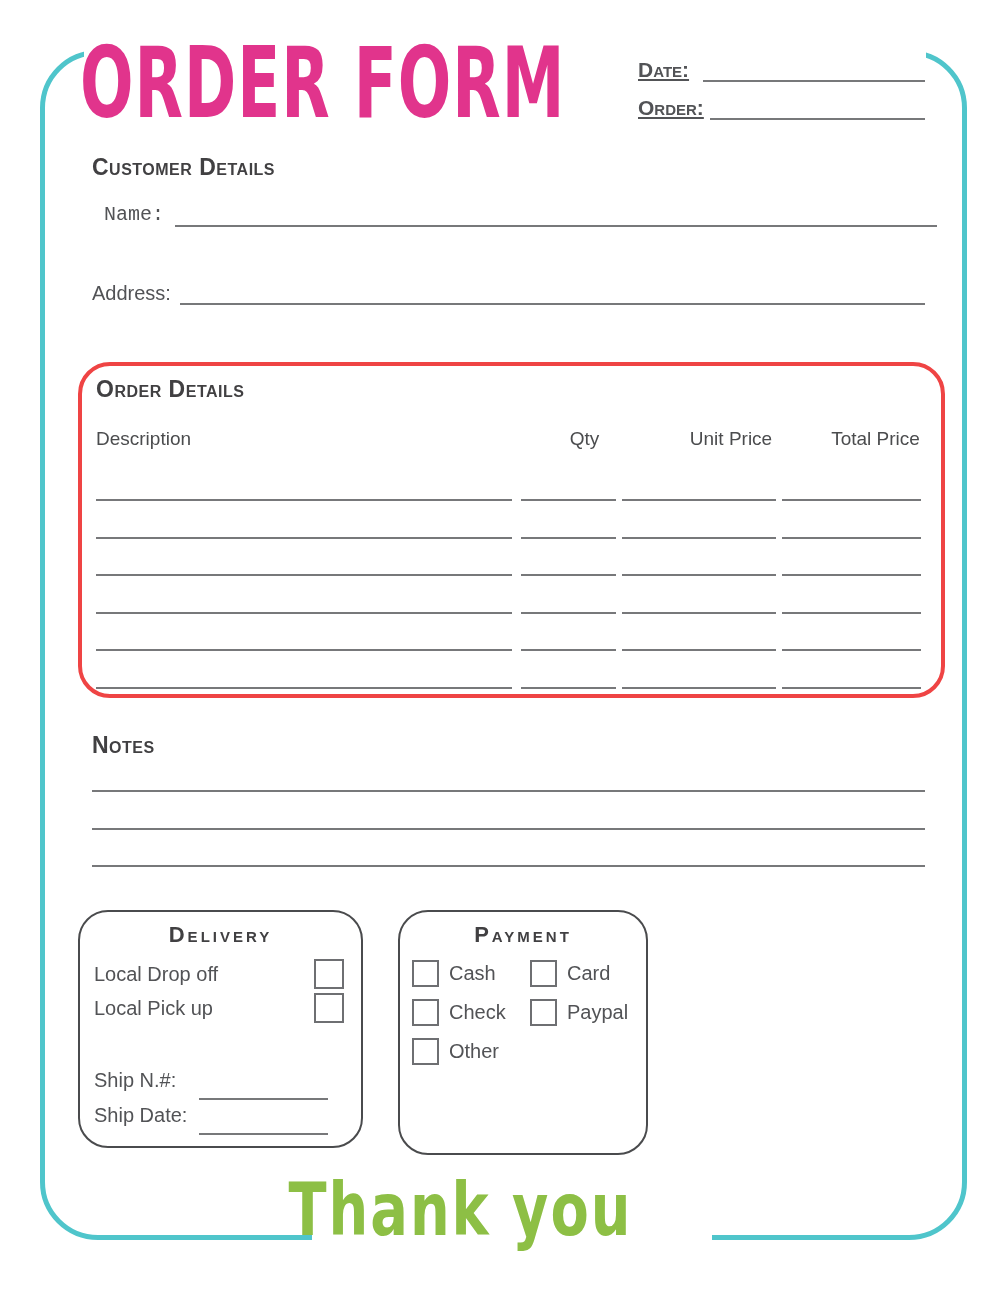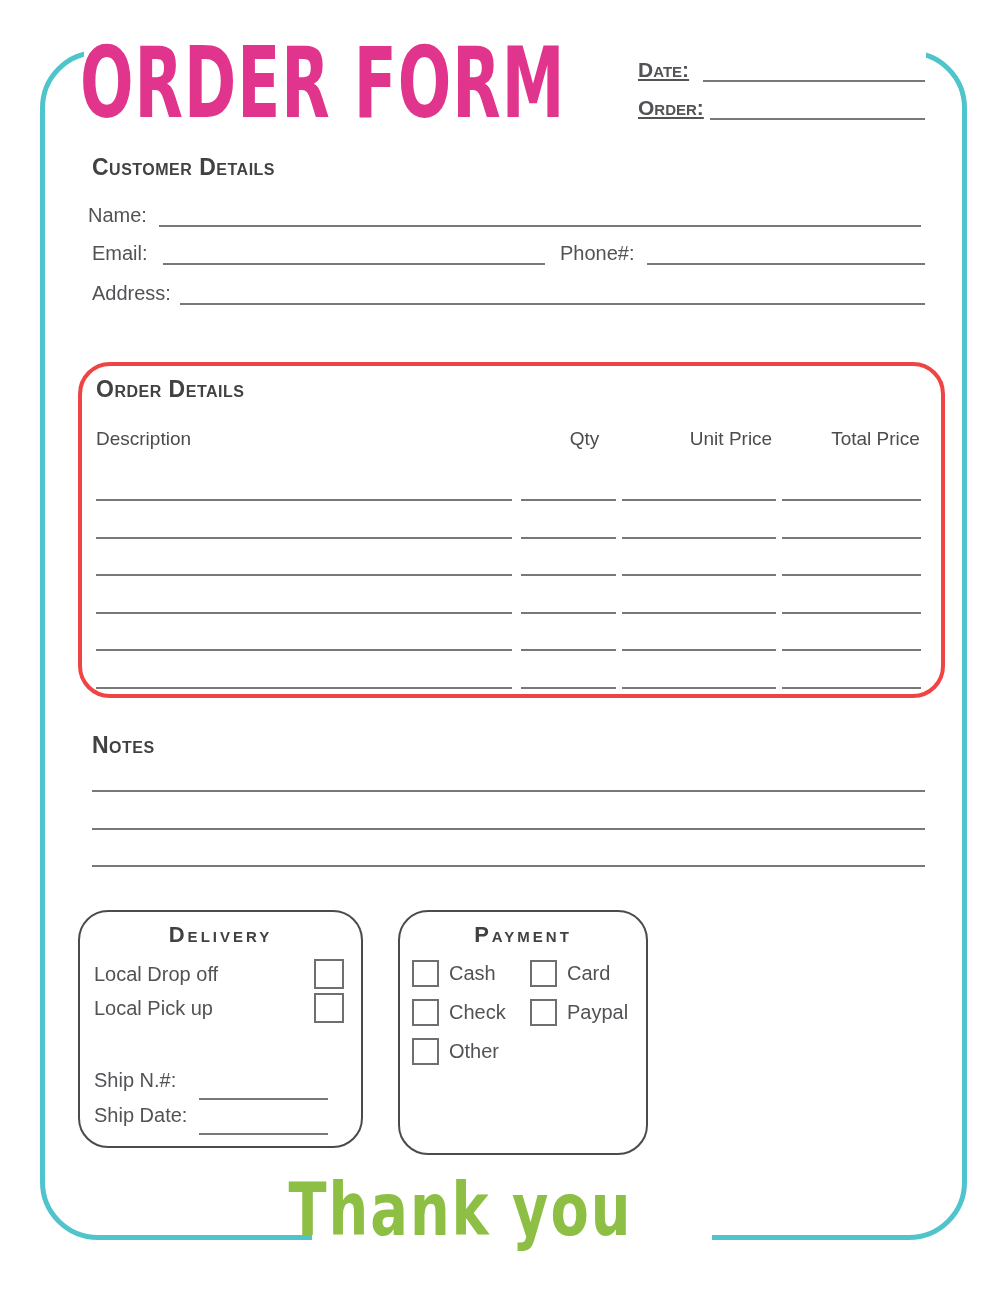--- a/index.html
+++ b/index.html
@@ -88,31 +88,25 @@
       <span class="flabel sc" style="margin-right:14px;">Date:</span>
       <span class="fline"></span>
     </div>
     <div class="frow hdr-row" style="left:638px;width:287px;top:94px;">
       <span class="flabel sc" style="margin-right:6px;">Order:</span>
       <span class="fline"></span>
     </div>
 
     <div class="section-heading sc" style="left:92px;top:154px;">Customer Details</div>
 
-    <div class="frow" style="left:88px;width:833px;top:197px;">
+    <div class="frow" style="left:104px;width:833px;top:197px;font-family:Liberation Mono, monospace;">
       <span class="flabel" style="flex:0 0 71px;">Name:</span>
       <span class="fline"></span>
     </div>
 
-    <div class="frow" style="left:92px;width:833px;top:235px;">
-      <span class="flabel" style="flex:0 0 71px;">Email:</span>
-      <span class="fline" style="flex:0 0 382px;"></span>
-      <span class="flabel" style="margin-left:15px;margin-right:12px;">Phone#:</span>
-      <span class="fline"></span>
-    </div>
 
     <div class="frow" style="left:92px;width:833px;top:275px;">
       <span class="flabel" style="flex:0 0 88px;">Address:</span>
       <span class="fline"></span>
     </div>
 
     <div class="obox">
       <div class="section-heading sc" style="left:14px;top:10px;">Order Details</div>
 
       <div class="ot-header">

